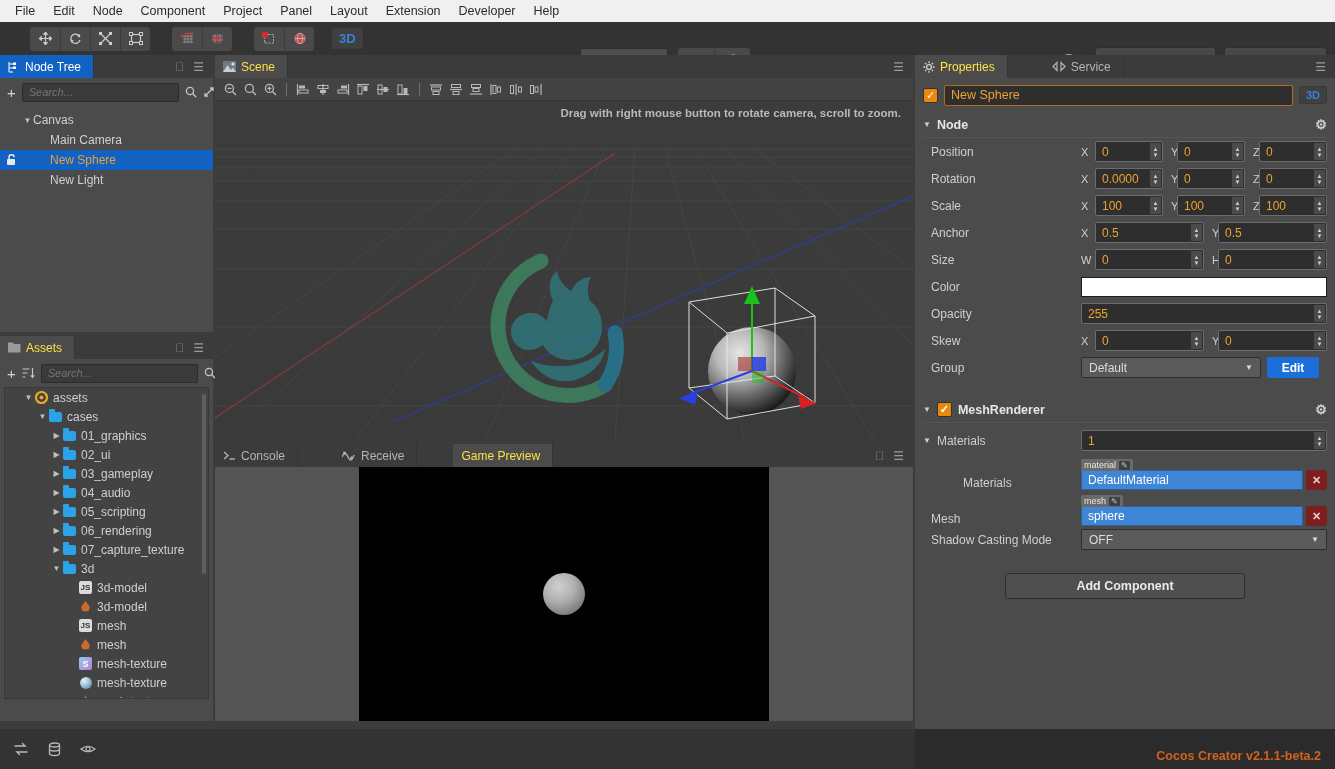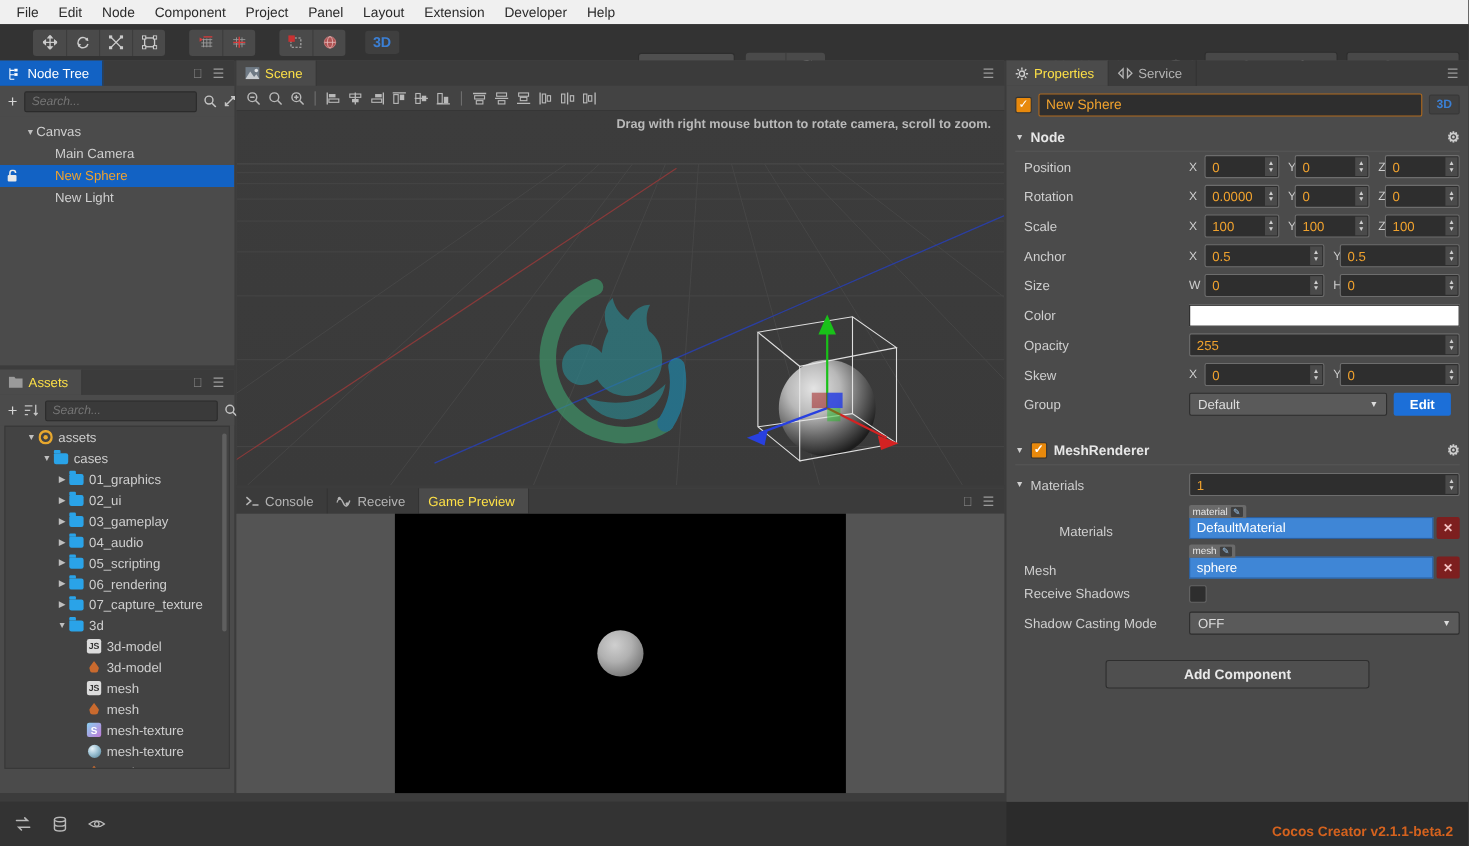--- a/index.html
+++ b/index.html
@@ -49,21 +49,21 @@
   .rightbox { position:absolute; right:8px; top:25px; display:flex; align-items:center; gap:8px; }
   .ipaddr { color:#d6d6d6; font-size:12px; display:flex; align-items:center; gap:5px; }
   .obtn {
     height:25px; background:#484848; border:1px solid #2e2e2e; border-radius:3px;
     display:flex; align-items:center; gap:6px; padding:0 12px; color:#e2e2e2;
     font-size:12px; font-weight:bold;
   }
 
   
   .panel { position:absolute; background:#4b4b4b; }
-  .ptabbar { height:23px; background:#3b3b3b; display:flex; align-items:stretch; position:relative; }
+  .ptabbar { height:23px; background:#3b3b3b; display:flex; align-items:stretch; position:relative;gap:36px; }
   .ptab {
     display:flex; align-items:center; gap:5px; padding:0 12px 0 8px; font-size:12px;
     color:#b4b4b4; background:#3b3b3b; border-right:1px solid #333;
   }
   .ptab.active { background:#4b4b4b; color:#fde047; }
   .ptab.accent { background:#1262c4; color:#ffffff; }
   .ptabicons { margin-left:auto; display:flex; align-items:center; gap:10px; padding-right:9px; color:#9a9a9a; }
 
   
   #nodetree { left:0; top:55px; width:213px; height:277px; background:#4b4b4b; }
@@ -1009,24 +1009,20 @@
             <span>mesh</span>
             <span class="pen">✎</span>
           </div>
           <div style="display:flex;align-items:center">
             <div class="assetval" style="flex:1">sphere</div>
             <div class="xbtn">✕</div>
           </div>
         </div>
       </div>
 
-      <div class="prow">
-        <div class="plabel">Receive Shadows</div>
-        <div class="smallchk"></div>
-      </div>
 
       <div class="prow">
         <div class="plabel">Shadow Casting Mode</div>
         <div class="selectfield" style="flex:1">
           <span>OFF</span>
           <span style="font-size:8px">▼</span>
         </div>
       </div>
 
       <div class="addcomp">Add Component</div>

